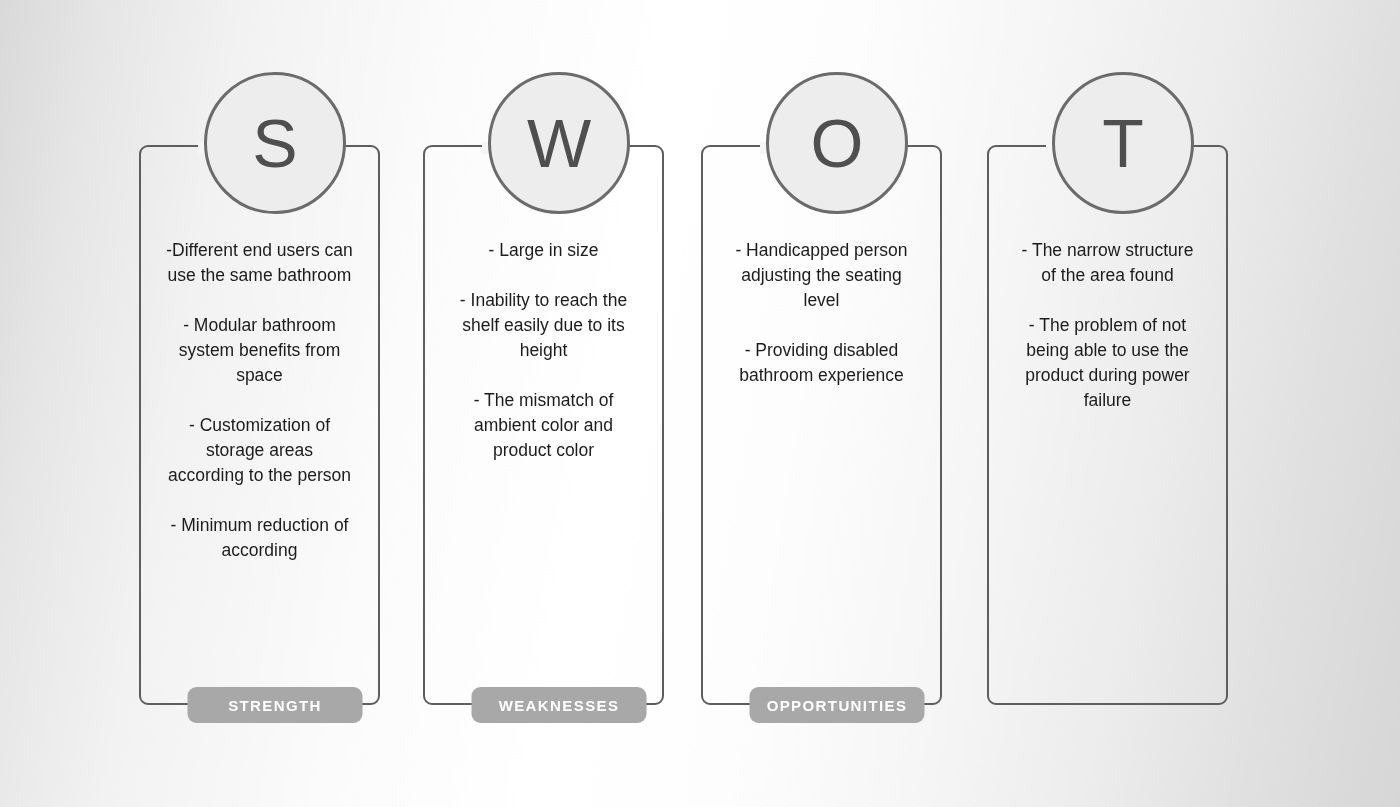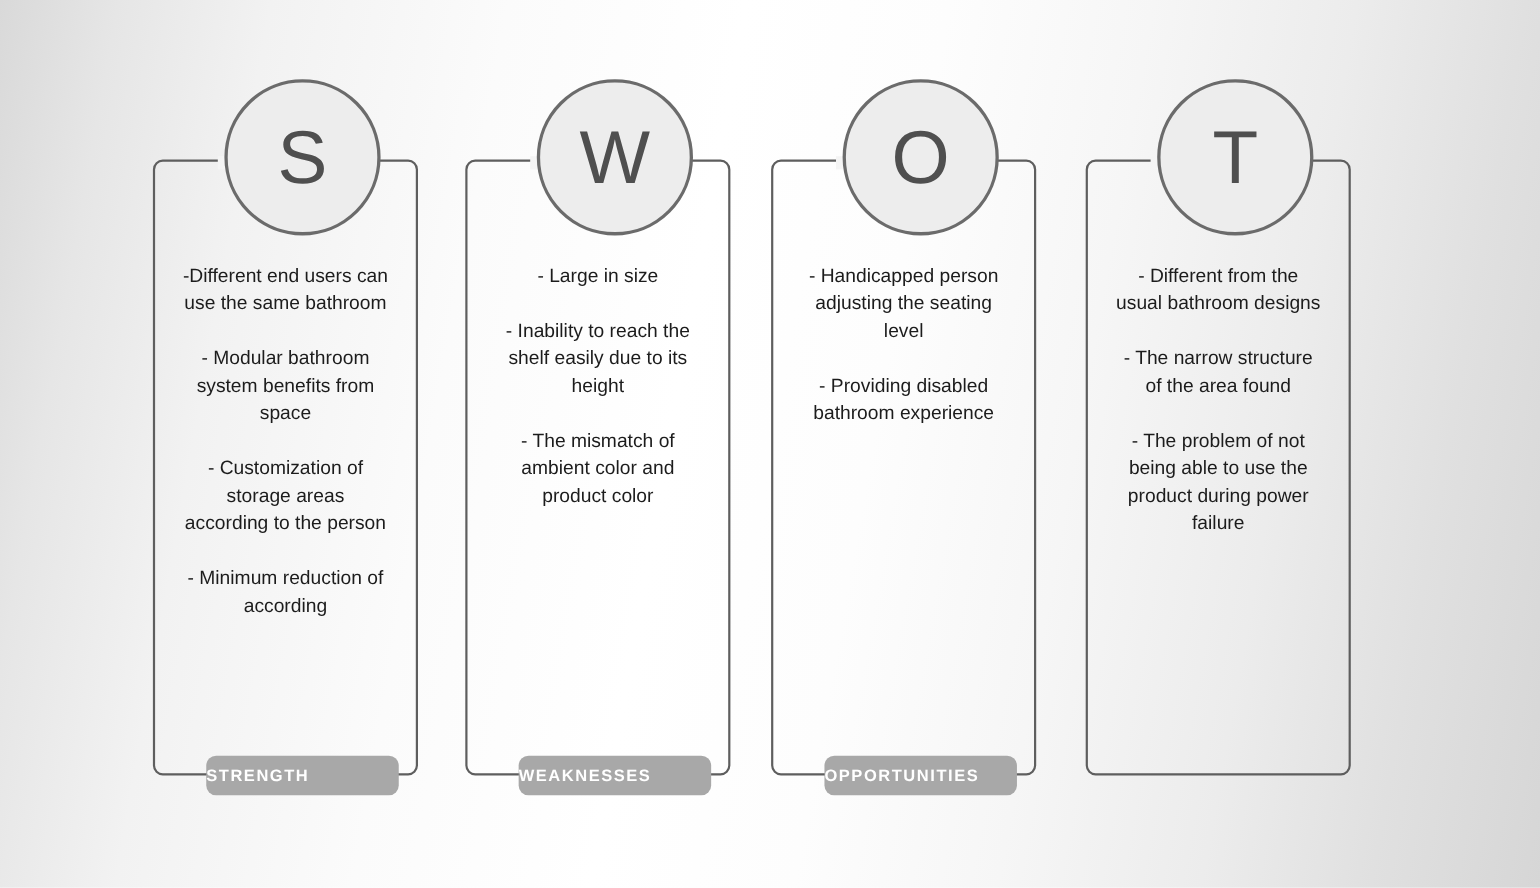--- a/index.html
+++ b/index.html
@@ -123,20 +123,21 @@
     position: absolute;
     left: 50%;
     transform: translateX(-50%);
     top: 687px;
     width: 175px;
     height: 36px;
     background: #a8a8a8;
     border-radius: 9px;
     display: flex;
     align-items: center;
+    justify-content: center;
     z-index: 4;
   }
   .label-pill-text {
     font-family: "Liberation Sans", sans-serif;
     font-size: 15px;
     font-weight: bold;
     color: #ffffff;
     letter-spacing: 1.4px;
     white-space: nowrap;
   }
@@ -198,19 +199,18 @@
   </div>
 
   <div class="swot-col" style="left:973px;">
     <div class="frame">
       <div class="frame-gap"></div>
     </div>
     <div class="badge">
       <span class="badge-letter">T</span>
     </div>
     <div class="items">
-      <div class="item">- Different from the usual bathroom designs</div>
       <div class="item">- The narrow structure of the area found</div>
       <div class="item">- The problem of not being able to use the product during power failure</div>
     </div>
   </div>
 
 </div>
 
 </body></html>

